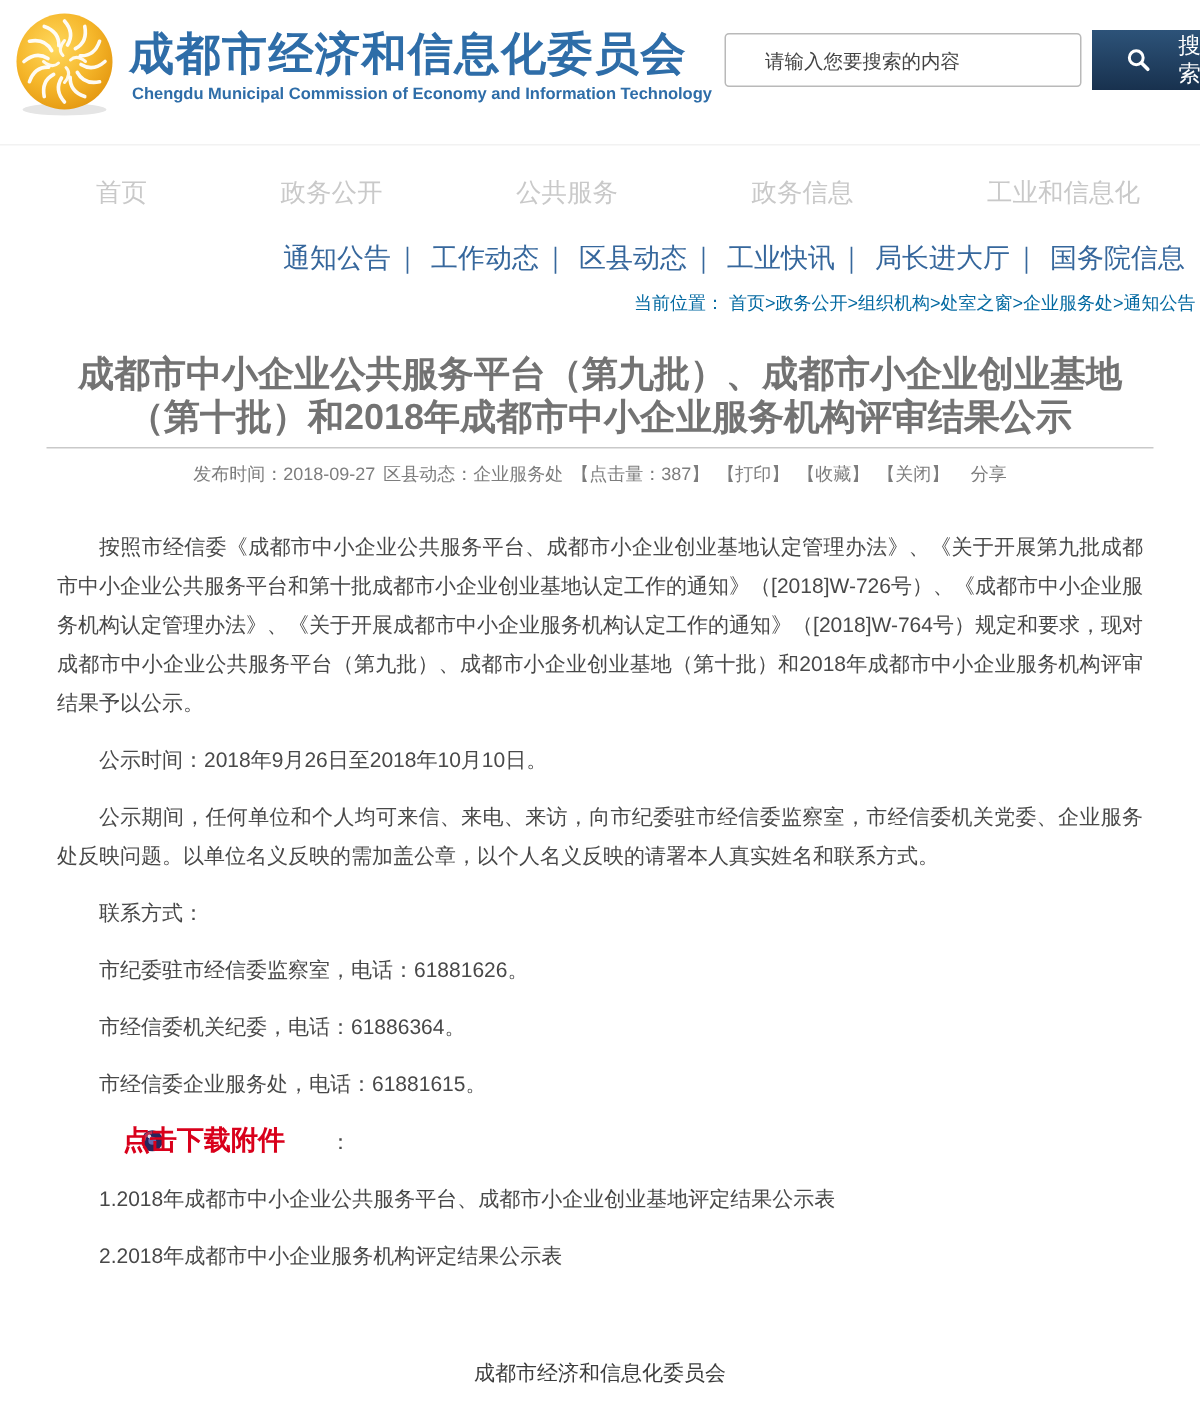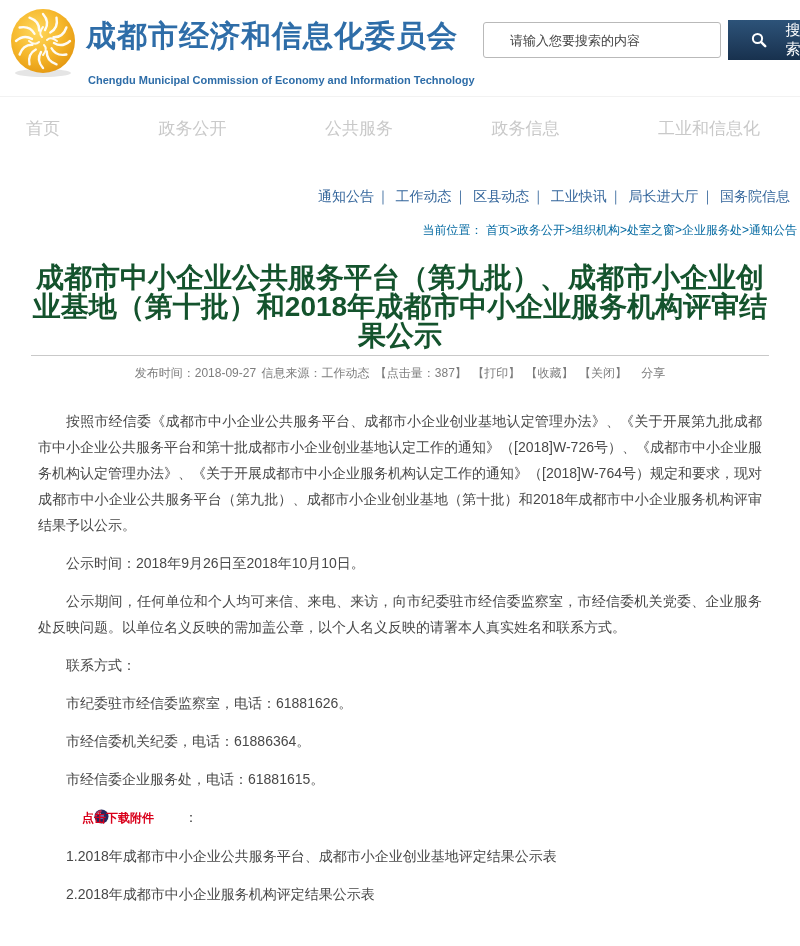--- a/index.html
+++ b/index.html
@@ -10,74 +10,74 @@
     overflow: hidden;
   }
   
   .header { position: relative; height: 96px; background:#fff; }
   .logo { position:absolute; left:8px; top:7px; width:70px; height:72px; cursor:pointer; }
   .site-title {
     position:absolute; left:86px; top:16px;
     font-size:30px; font-weight:bold; color:#2e6da8; letter-spacing:1px; white-space:nowrap;
   }
   .site-subtitle {
-    position:absolute; left:88px; top:74px;
+    position:absolute; left:88px; top:57px;
     font-size:11px; font-weight:bold; color:#2e6da8; white-space:nowrap;
   }
   .search-wrap { position:absolute; right:0; top:20px; display:flex; align-items:center; }
   .search-input {
     width:238px; height:36px; border:1px solid #b9b9b9; border-radius:3px;
     padding:0 26px; font-size:13px; color:#333; outline:none; margin-right:7px;
     font-family:"Liberation Sans","DejaVu Sans",sans-serif;
   }
   .search-input::placeholder { color:#444; opacity:1; }
   .search-btn {
     width:72px; height:40px; border:none; cursor:pointer;
     background:linear-gradient(#2d5379,#18314e);
     color:#fff; font-size:15px; letter-spacing:3px;
     display:flex; align-items:center; justify-content:center; gap:19px;
     font-family:"Liberation Sans","DejaVu Sans",sans-serif;
     padding-left:26px;
   }
   
   .mainnav {
     height:64px; display:flex; align-items:center; justify-content:space-between;
-    padding:0 40px 0 26px; background:#fff; border-top:1px solid #f2f2f2;
+    padding:0 40px 0 64px; background:#fff; border-top:1px solid #f2f2f2;
   }
   .mainnav .nav-item { list-style:none; font-size:17px; color:#c9c9c9; cursor:pointer; white-space:nowrap; }
   
-  .subnav { text-align:right; padding-right:10px; font-size:14px; color:#36679c; height:20px;margin-top:28px; }
+  .subnav { text-align:right; padding-right:10px; font-size:18px; color:#36679c; height:20px; }
   .subnav ul { display:inline; }
   .subnav li { display:inline; list-style:none; cursor:pointer; color:#36679c; }
   .subnav li::after { content:"｜"; color:#36679c; margin:0 2px; }
   .subnav li:last-child::after { content:""; margin:0; }
   
   .breadcrumb {
     text-align:right; padding-right:3px; margin-top:14px;
     font-size:12px; color:#0369a1; white-space:nowrap;
   }
   .breadcrumb .crumb-path { cursor:pointer; }
   
   .article-title {
     margin:24px auto 0; width:740px; text-align:center;
-    font-size:28px; font-weight:bold; color:#14532d; line-height:29px;
+    font-size:24px; font-weight:bold; color:#737373; line-height:29px;
   }
   .title-rule { width:738px; margin:5px auto 0; border:none; border-top:1px solid #c9c9c9; }
   .meta { text-align:center; margin-top:9px; font-size:12px; color:#7d7d7d; }
   .meta span { margin:16px 1px; }
   .meta .act { cursor:pointer; }
   .meta .share { margin-left:10px; cursor:pointer;text-align:center; }
   .body-text { padding:26px 38px 0 38px; }
   .body-text p {
     font-size:14px; color:#484848; line-height:26px;
     text-indent:2em; margin-bottom:12px; text-align:justify;
   }
   .attach-line { text-indent:2em; font-size:14px; line-height:26px; margin-bottom:12px; white-space:nowrap; }
   .attach-icon { display:inline-block; width:15px; height:15px; vertical-align:-2px; margin-right:1px; }
-  .attach-label { color:#d9001b; font-weight:bold; font-size:12px; }
+  .attach-label { color:#d9001b; font-weight:bold; font-size:18px; }
   .attach-colon { color:#4a4a4a; margin-left:30px; }
   .attach-items p { cursor:pointer; }
   
   .signature { text-align:center; margin-top:57px; font-size:14px; color:#3c3c3c; }
 </style>
 </head>
 <body>
 
 <div class="header">
   <div class="logo">
@@ -195,21 +195,21 @@
 <div class="breadcrumb">
   <span>当前位置：</span>
   <span class="crumb-path">首页&gt;政务公开&gt;组织机构&gt;处室之窗&gt;企业服务处&gt;通知公告</span>
 </div>
 
 <h1 class="article-title">成都市中小企业公共服务平台（第九批）、成都市小企业创业基地（第十批）和2018年成都市中小企业服务机构评审结果公示</h1>
 <hr class="title-rule">
 
 <div class="meta">
   <span>发布时间：2018-09-27</span>
-  <span>信息来源：工作动态</span>
+  <span>区县动态：企业服务处</span>
   <span>【点击量：387】</span>
   <span class="act">【打印】</span>
   <span class="act">【收藏】</span>
   <span class="act">【关闭】</span>
   <span class="share">分享</span>
 </div>
 
 <div class="body-text">
   <div>
 

